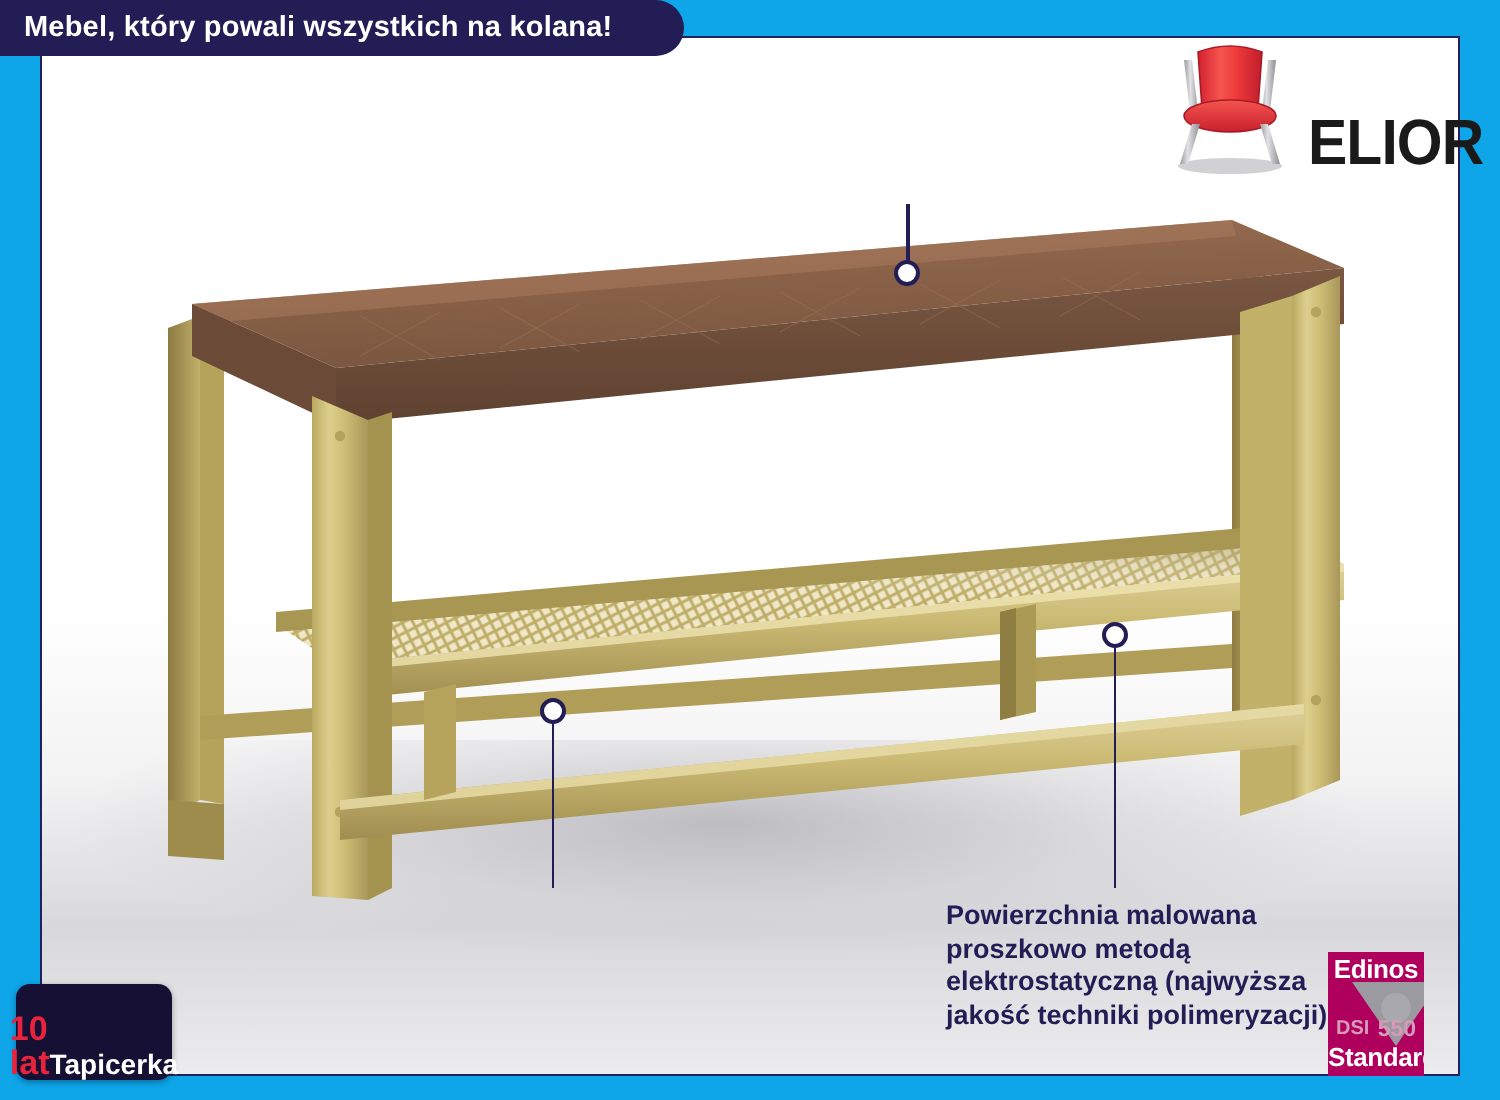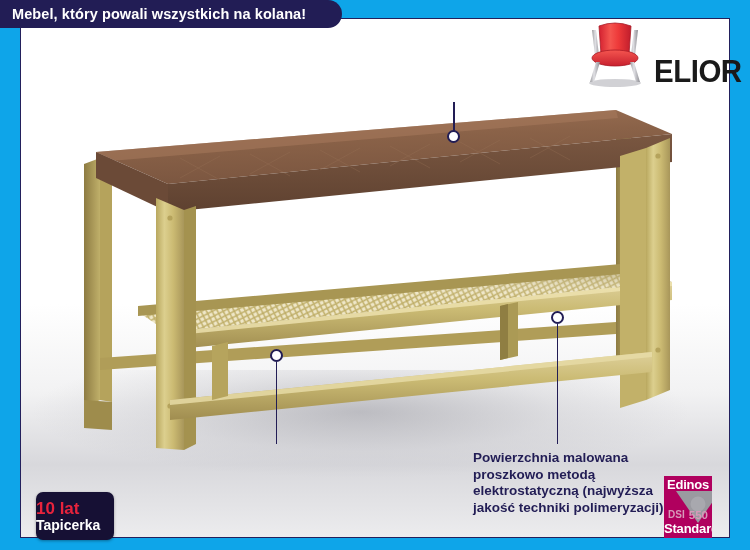--- a/index.html
+++ b/index.html
@@ -64,23 +64,22 @@
   }
   .cline{position:absolute;width:1.6px;background:#221d55;}
 
   
   #bench{position:absolute;left:60px;top:100px;width:640px;height:350px;z-index:10;}
 
   
   .badge-war{
     position:absolute;left:8px;top:492px;width:78px;height:48px;
     background:#161034;border-radius:7px;z-index:28;
-    display:flex;flex-direction:column;align-items:flex-start;justify-content:center;
+    display:flex;flex-direction:row;align-items:flex-end;justify-content:center;
     box-shadow:0 1px 3px rgba(0,0,0,.35);
-    margin-left:28px;
   }
   .badge-war .l1{color:#e8233c;font-weight:bold;font-size:17px;line-height:17px;}
   .badge-war .l2{color:#ffffff;font-weight:bold;font-size:14px;line-height:16px;}
 
   
   .badge-edi{
     position:absolute;left:632px;top:476px;width:48px;height:62px;
     background:#b0005e;z-index:28;overflow:hidden;margin-left:32px;
   }
   .badge-edi .etop{

